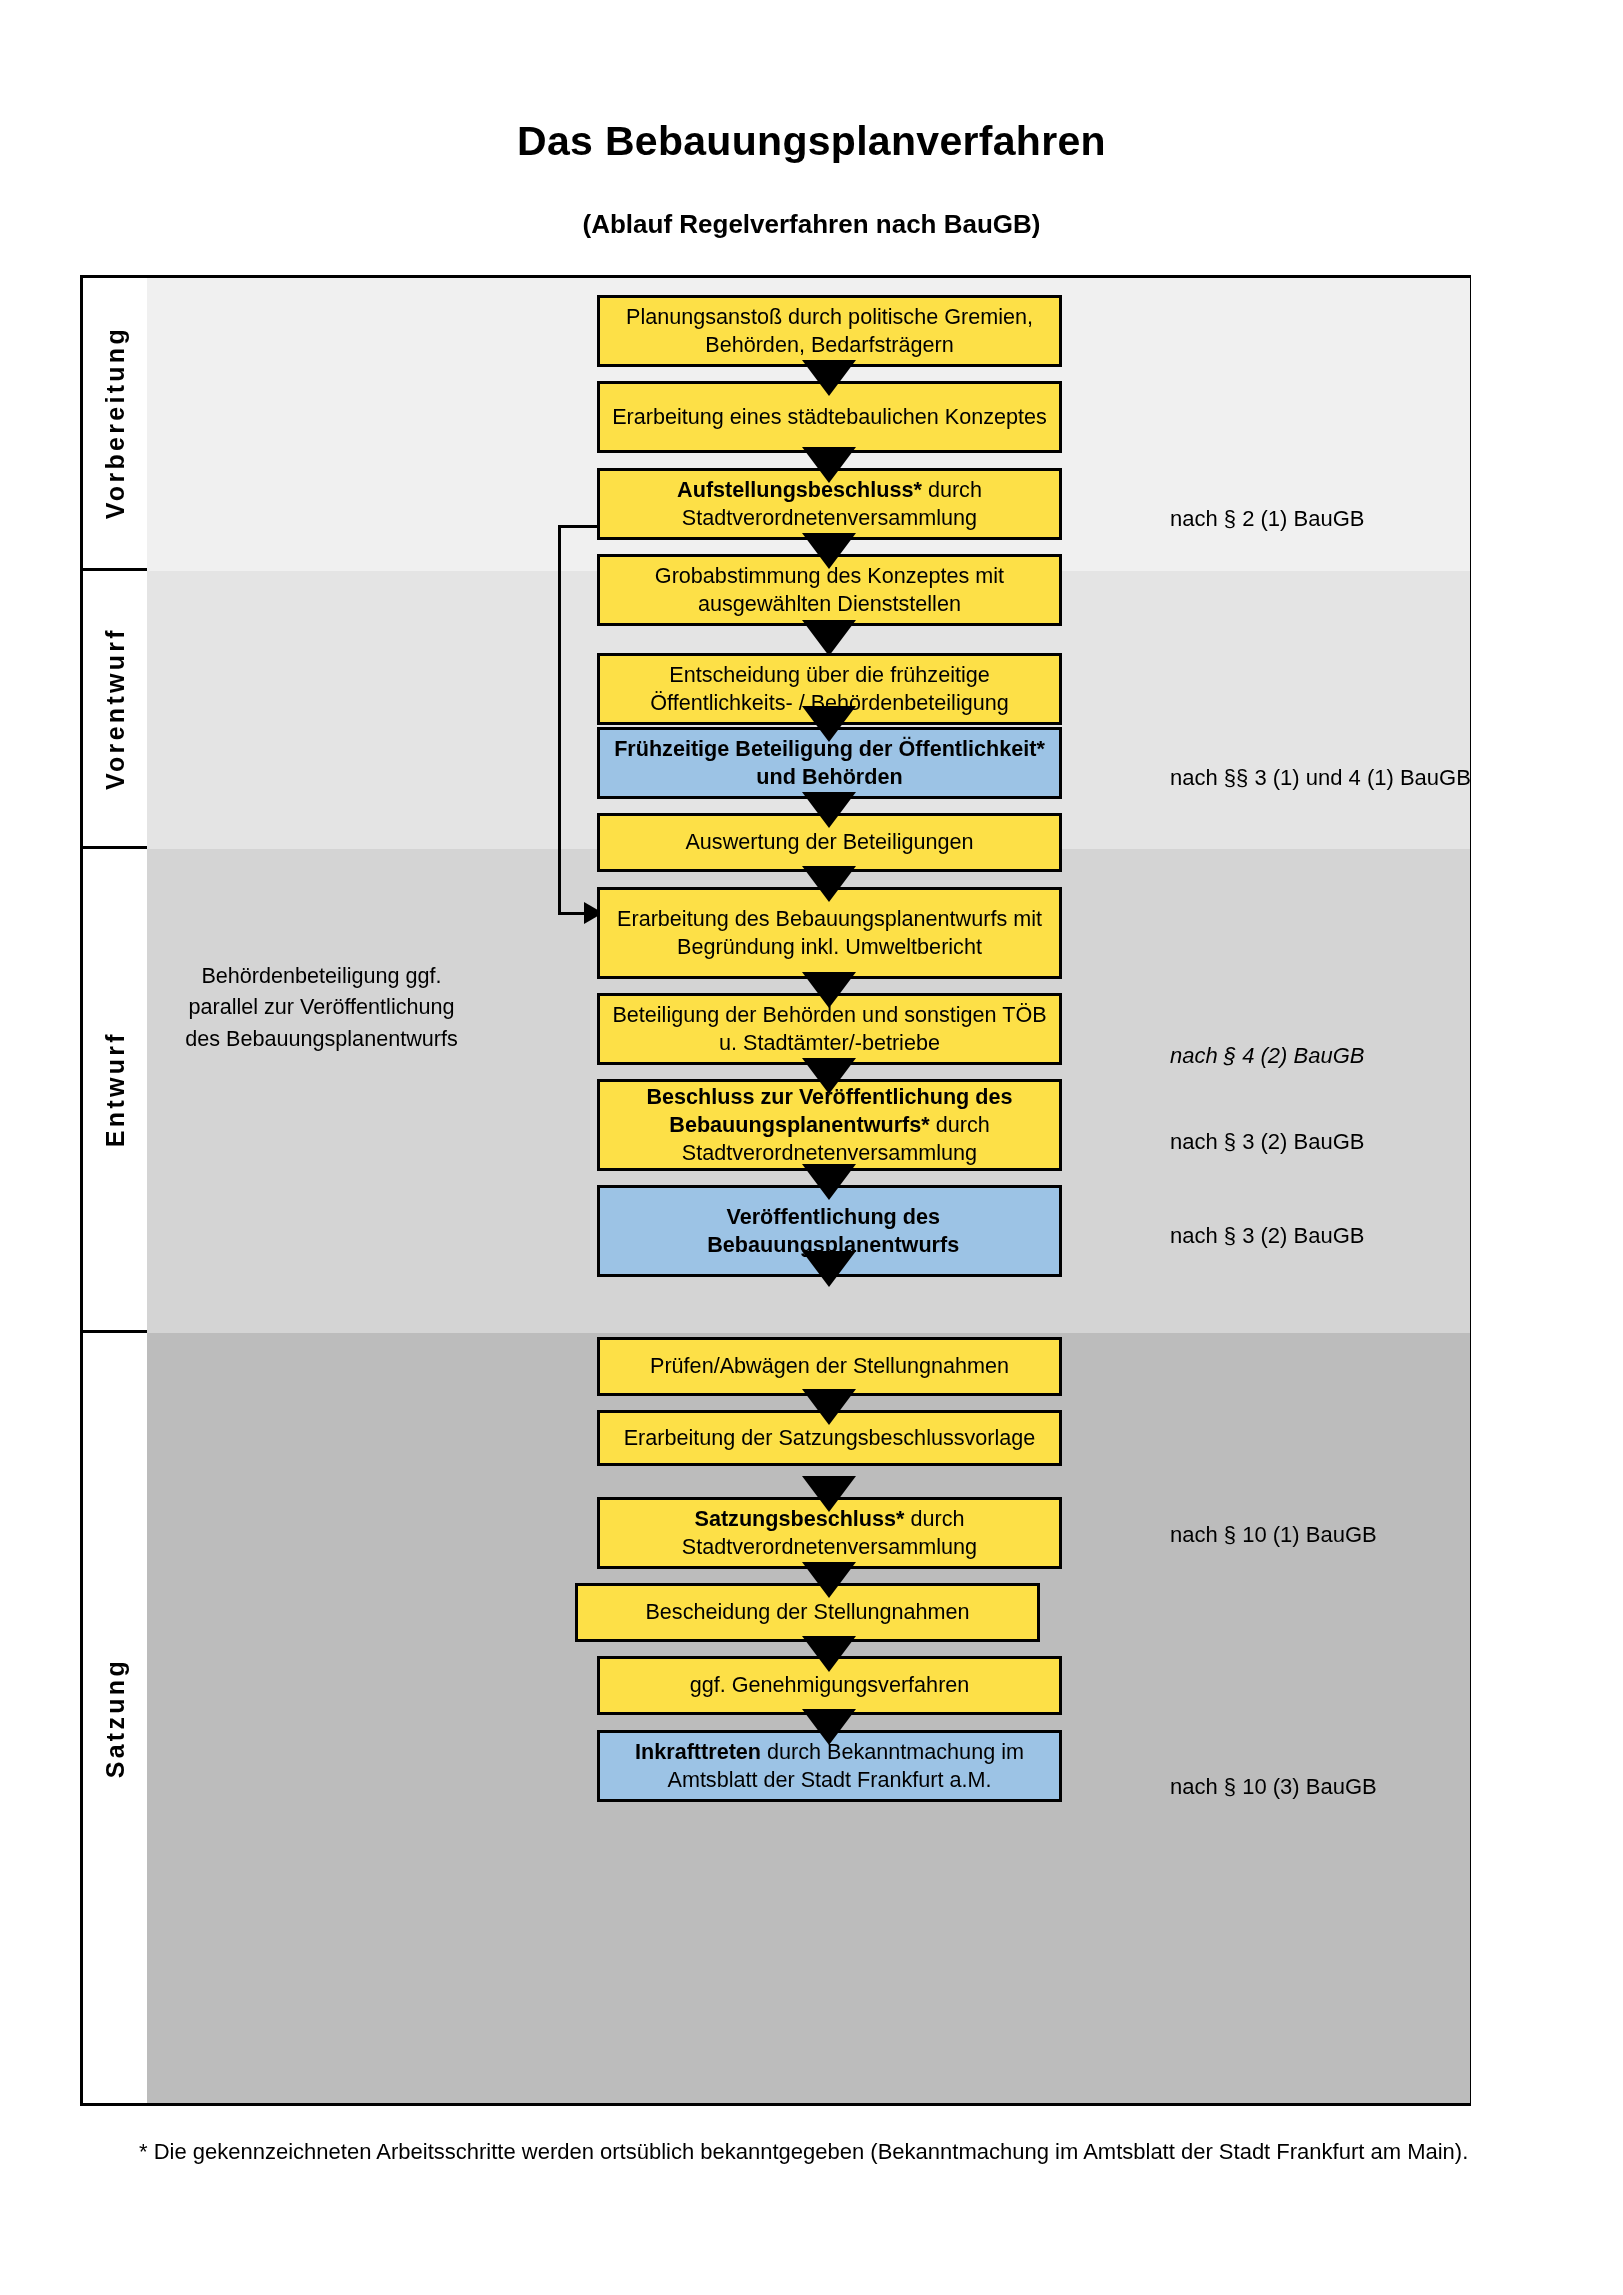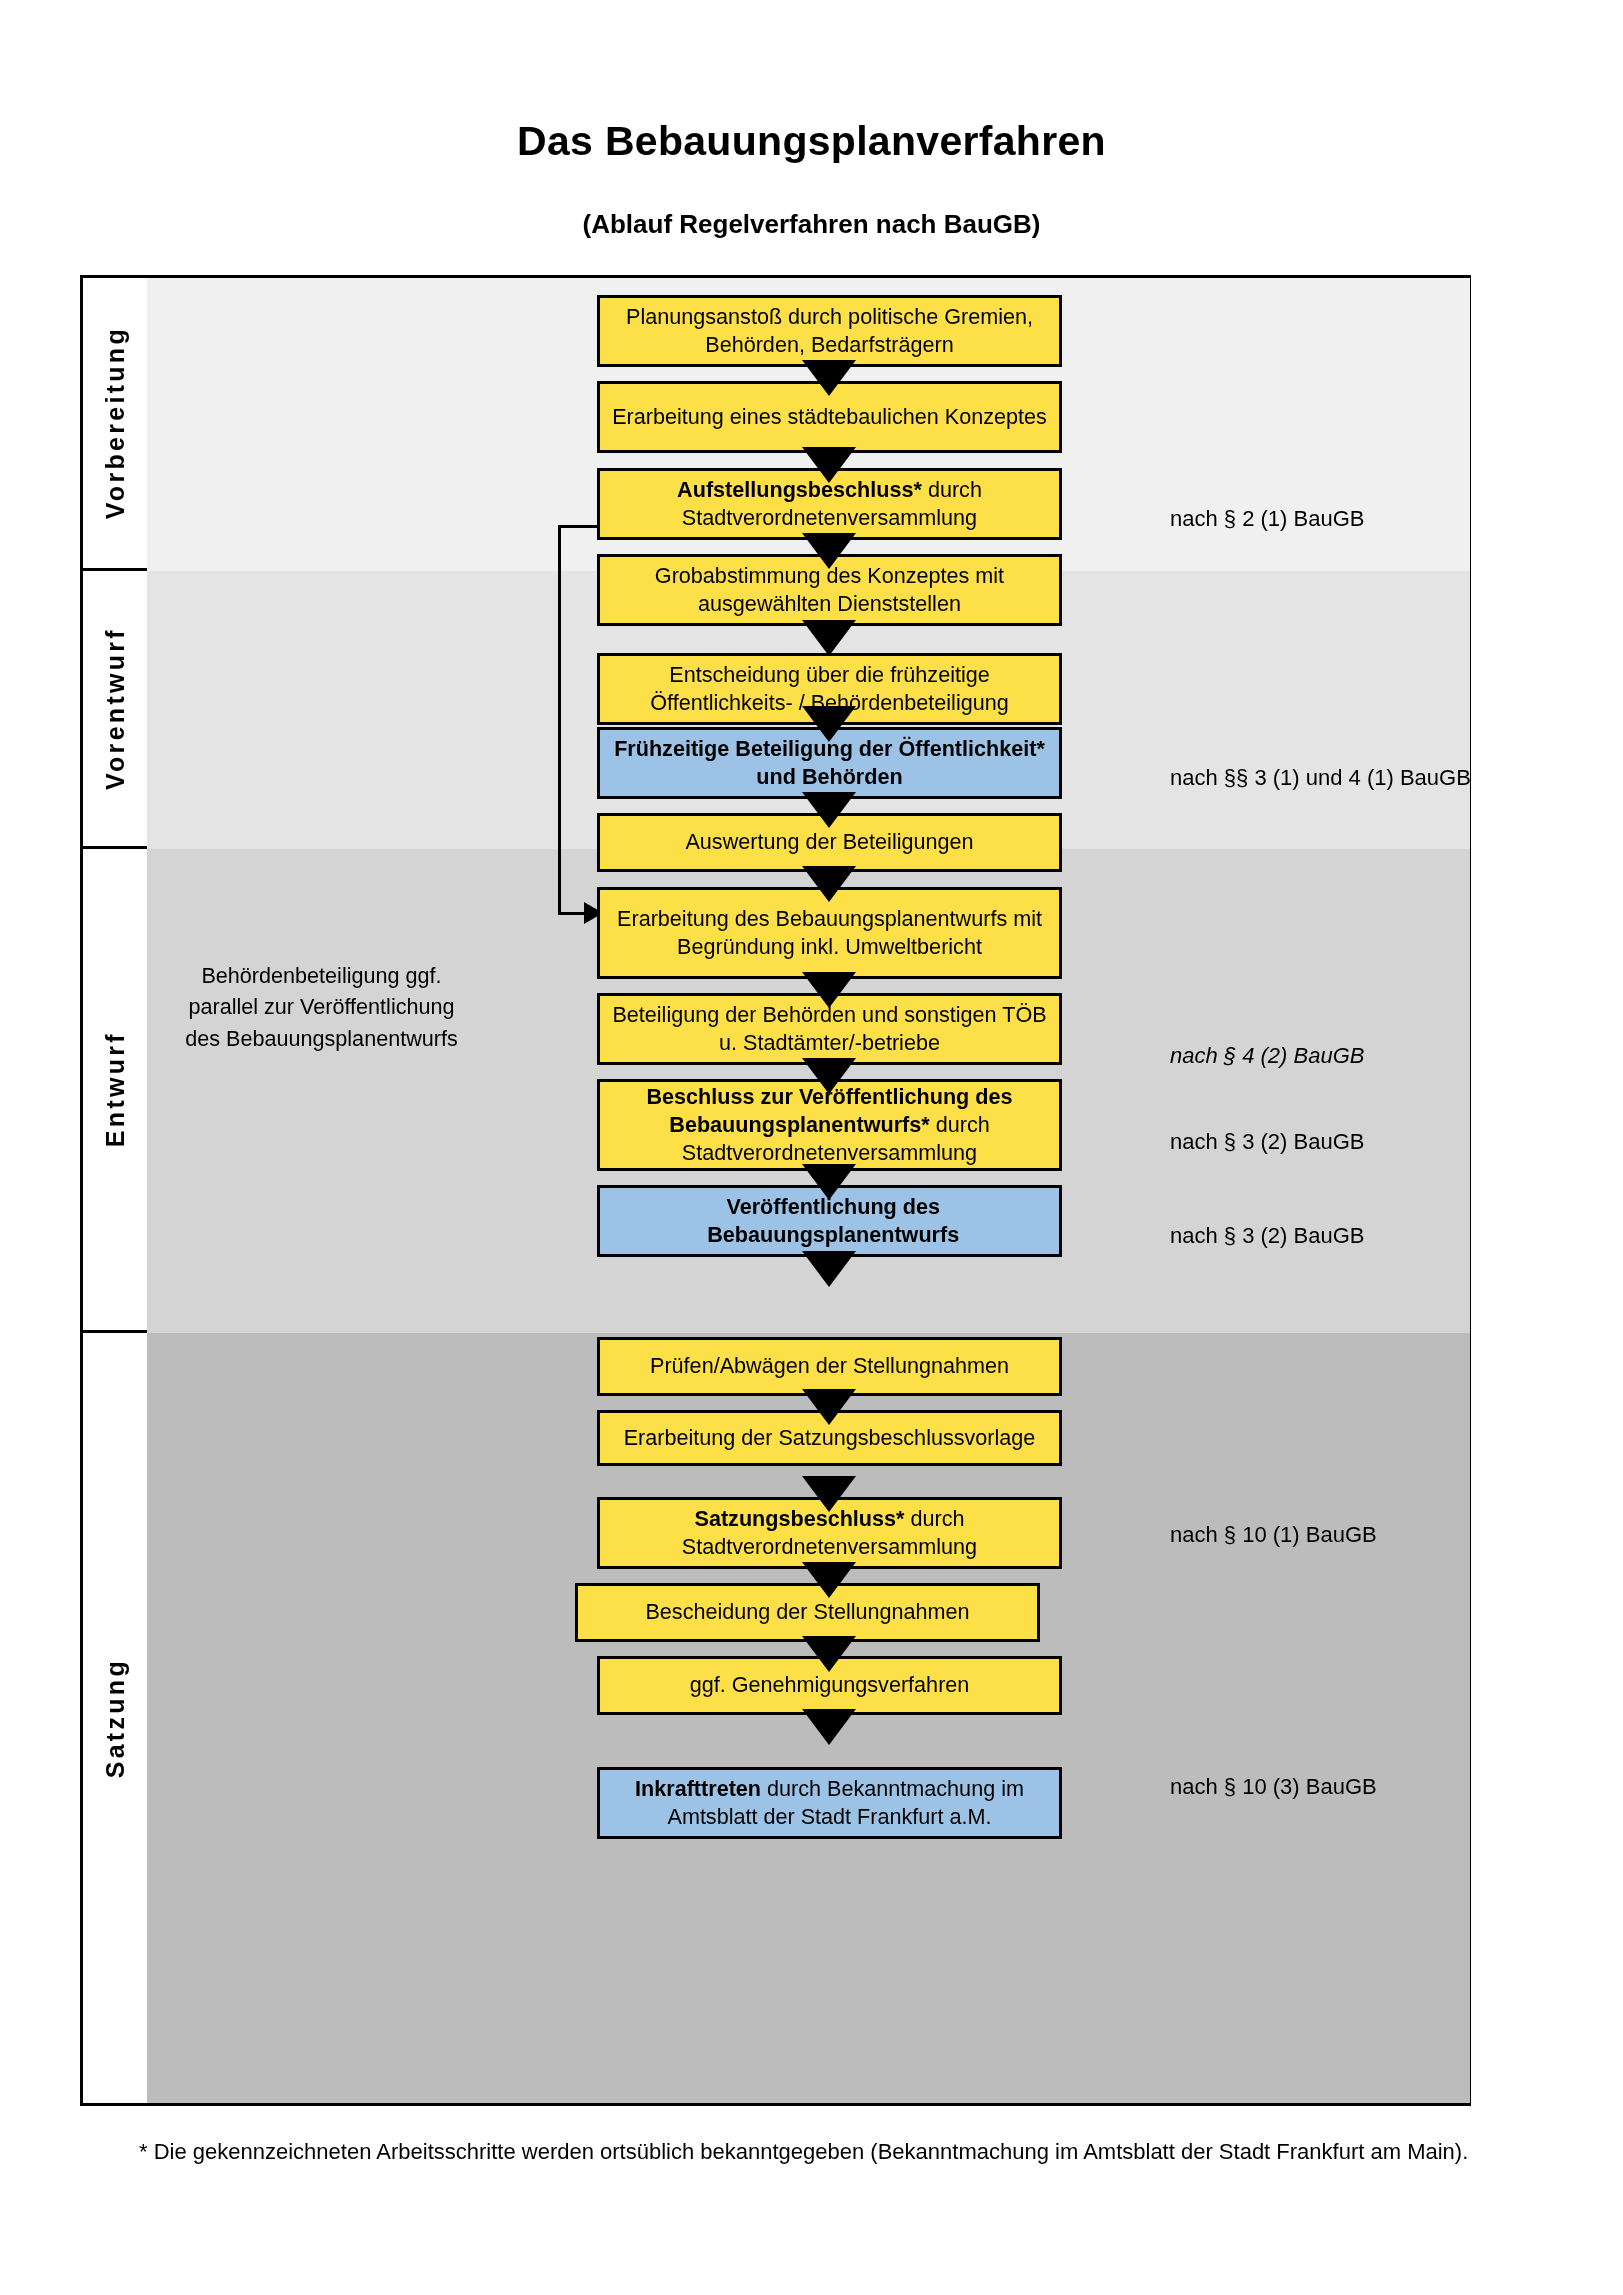--- a/index.html
+++ b/index.html
@@ -248,21 +248,21 @@
 
     <div class="ref" style="left:1087px;top:765px;font-style:italic;">nach § 4 (2) BauGB</div>
 
     <div class="pbox" style="left:514px;top:801px;height:92px;">
       <span><b>Beschluss zur Veröffentlichung des Bebauungsplanentwurfs*</b><span> durch Stadtverordnetenversammlung</span></span>
     </div>
     <div class="arrow" style="left:719px;top:886px;"></div>
 
     <div class="ref" style="left:1087px;top:851px;">nach § 3 (2) BauGB</div>
 
-    <div class="pbox blue" style="left:514px;top:907px;height:72px;padding-left:14px;">
+    <div class="pbox blue" style="left:514px;top:907px;height:92px;padding-left:14px;">
       <b>Veröffentlichung des Bebauungsplanentwurfs</b>
     </div>
     <div class="arrow" style="left:719px;top:973px;"></div>
 
     <div class="ref" style="left:1087px;top:945px;">nach § 3 (2) BauGB</div>
 
     <div id="sidenote" style="left:101px;top:682px;">Behördenbeteiligung ggf. parallel zur Veröffentlichung des Bebauungsplanentwurfs</div>
 
     <div class="pbox" style="left:514px;top:1059px;height:59px;">
       <span>Prüfen/Abwägen der Stellungnahmen</span>
@@ -284,21 +284,21 @@
     <div class="pbox" style="left:492px;top:1305px;height:59px;">
       <span>Bescheidung der Stellungnahmen</span>
     </div>
     <div class="arrow" style="left:719px;top:1358px;"></div>
 
     <div class="pbox" style="left:514px;top:1378px;height:59px;">
       <span>ggf. Genehmigungsverfahren</span>
     </div>
     <div class="arrow" style="left:719px;top:1431px;"></div>
 
-    <div class="pbox blue" style="left:514px;top:1452px;height:72px;margin-top:37px;">
+    <div class="pbox blue" style="left:514px;top:1452px;height:72px;">
       <span><b>Inkrafttreten</b><span> durch Bekanntmachung im Amtsblatt der Stadt Frankfurt a.M.</span></span>
     </div>
 
     <div class="ref" style="left:1087px;top:1496px;">nach § 10 (3) BauGB</div>
 
   </div>
 
   <div id="footnote">* Die gekennzeichneten Arbeitsschritte werden ortsüblich bekanntgegeben (Bekanntmachung im Amtsblatt  der Stadt Frankfurt am Main).</div>
 
 </div>

